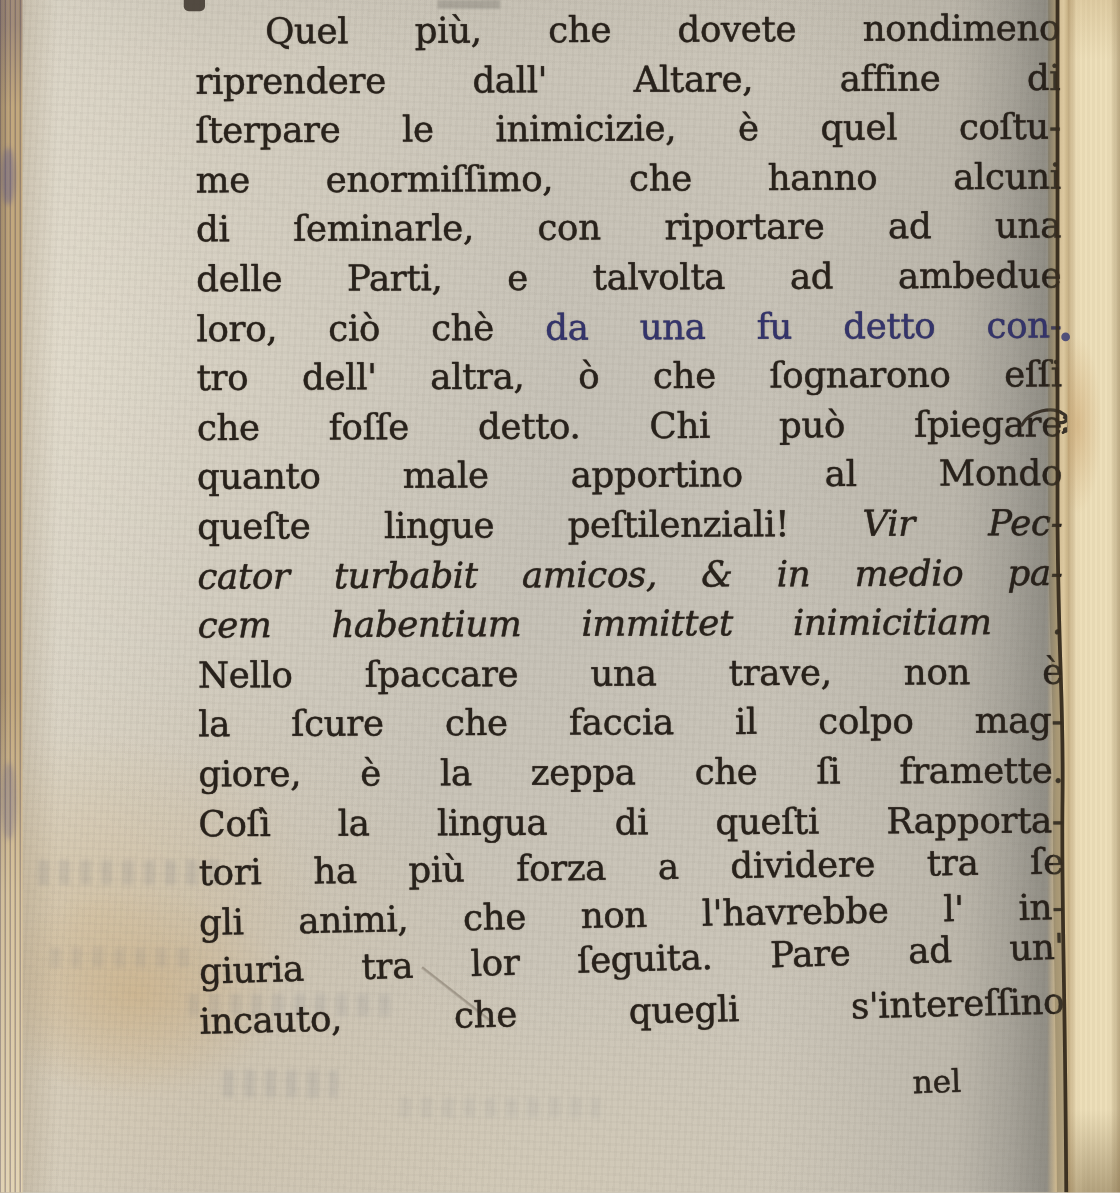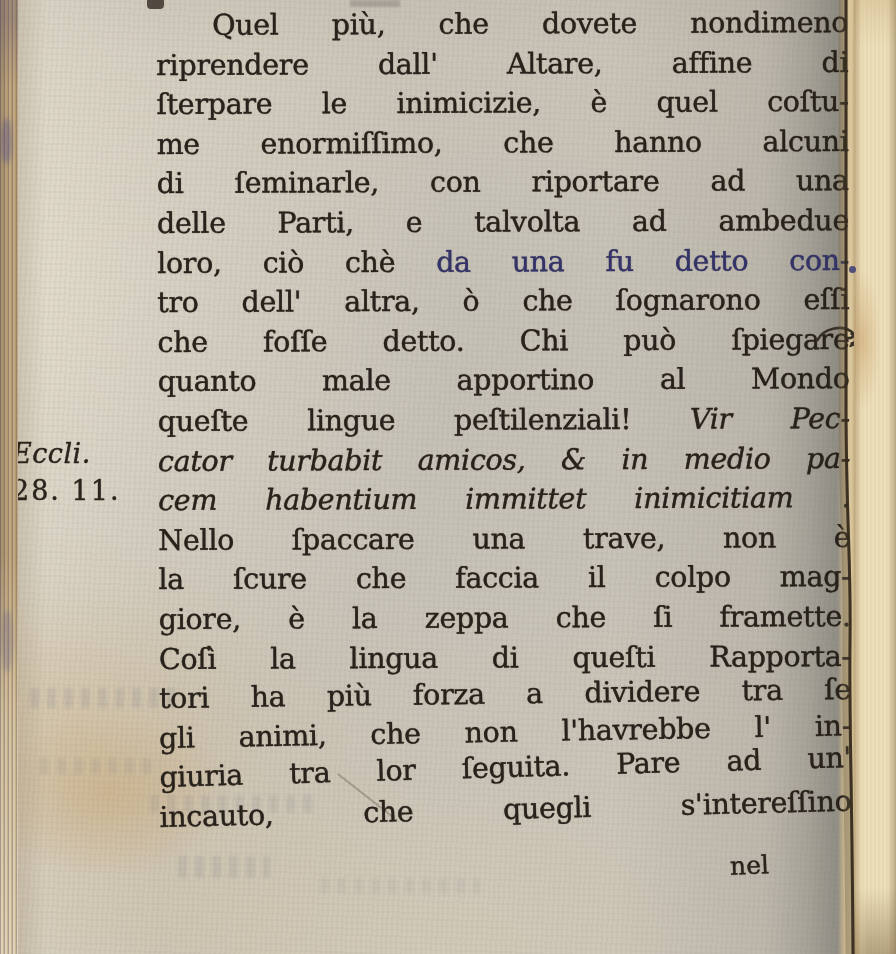--- a/index.html
+++ b/index.html
@@ -148,24 +148,20 @@
       <div class="line"><span class="rom">Nello ſpaccare una trave, non è</span></div>
       <div class="line"><span class="rom">la ſcure che faccia il colpo mag-</span></div>
       <div class="line"><span class="rom">giore, è la zeppa che ſi framette.</span></div>
       <div class="line"><span class="rom">Coſì la lingua di queſti Rapporta-</span></div>
       <div class="line"><span class="rom">tori ha più forza a dividere tra ſe</span></div>
       <div class="line"><span class="rom">gli animi, che non l'havrebbe l' in-</span></div>
       <div class="line"><span class="rom">giuria tra lor ſeguita. Pare ad un'</span></div>
       <div class="line"><span class="rom">incauto, che quegli s'intereſſino</span></div>
     </div>
 
-  <div class="margin-note">
-    <div class="mn-l1">Eccli.</div>
-    <div class="mn-l2">28. 11.</div>
-  </div>
 
   <div class="catchword">nel</div>
 
   <div class="gutter-sliver"></div>
   <div class="fore-edge"></div>
   <svg class="gutter-line-svg" viewBox="0 0 28 954" preserveAspectRatio="none">
     <path d="M9,0 C9,160 8,300 9,420 C10,540 14,560 13,640 C12,720 15,780 16,954" stroke="rgba(95,85,62,0.35)" stroke-width="9" fill="none"></path>
     <path d="M12,0 C12,160 11,300 12,420 C13,540 17,560 16,640 C15,720 18,780 19,954" stroke="#362b1d" stroke-width="3" fill="none" opacity="0.95"></path>
   </svg>
 

